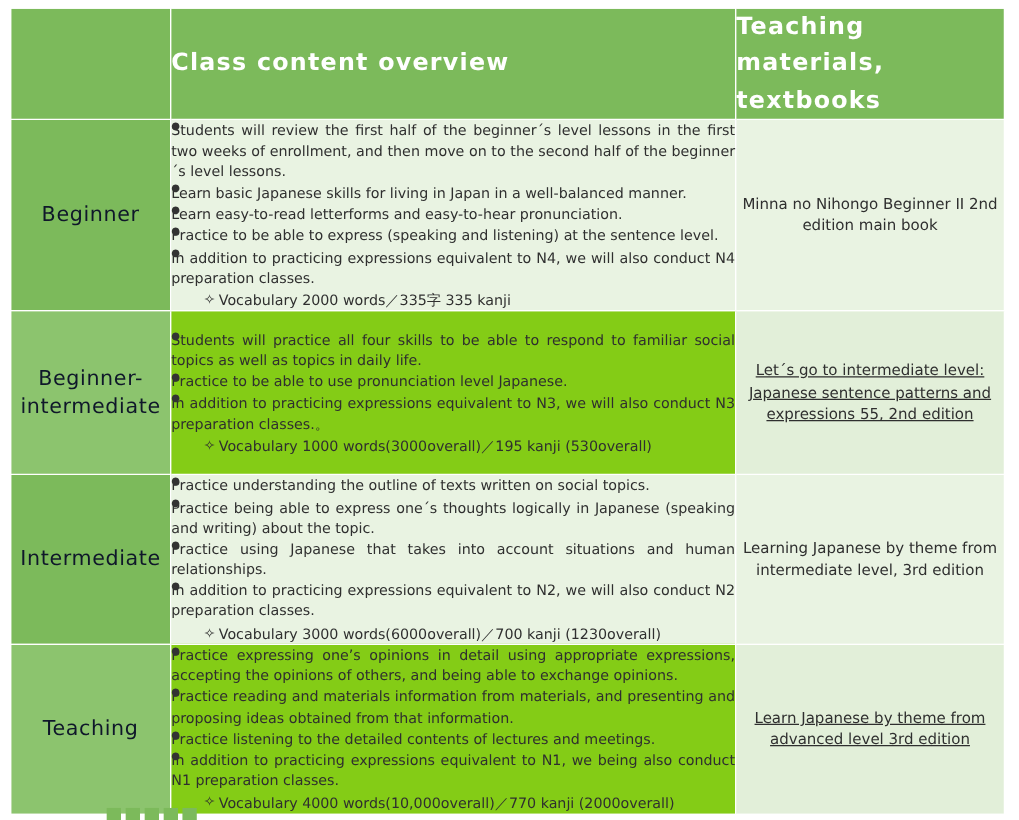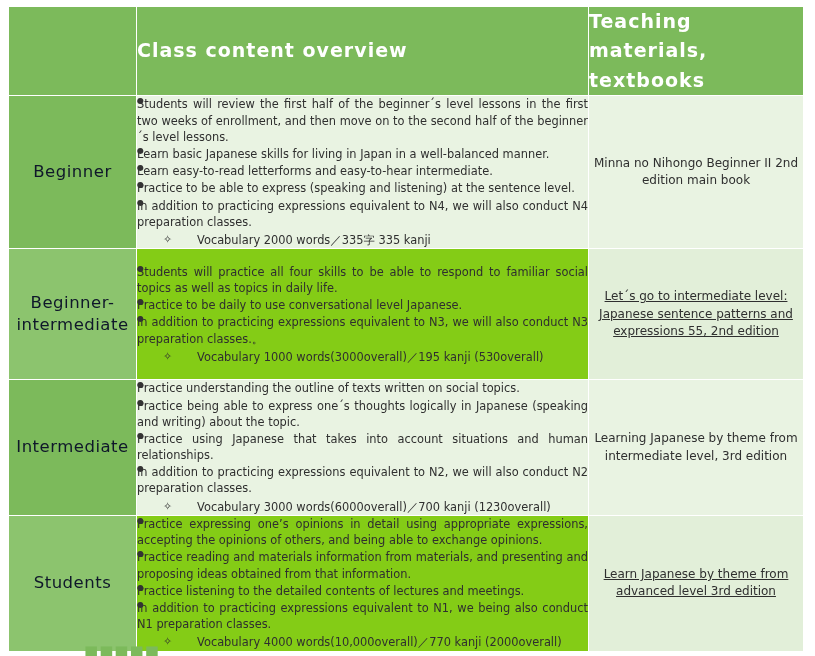--- a/index.html
+++ b/index.html
@@ -82,21 +82,21 @@
   }
   .content li::before {
     content: "\25CF";
     position: absolute;
     left: 0;
     top: -1px;
     font-size: 8px;
     color: #333;
   }
   .content .vocab {
-    padding-left: 60px;
+    padding-left: 38px;
     margin-top: 2px;
     position: relative;
     white-space: nowrap;
   }
   .content .vocab::before {
     content: "\2727";
     position: absolute;
     left: 26px;
     top: 0;
     font-size: 11px;
@@ -150,35 +150,35 @@
       </tr>
     </thead>
     <tbody>
 
       <tr class="r-beginner">
         <td class="level">Beginner</td>
         <td class="content">
           <ul>
             <li>Students will review the first half of the beginner´s level lessons in the first two weeks of enrollment, and then move on to the second half of the beginner´s level lessons.</li>
             <li>Learn basic Japanese skills for living in Japan in a well-balanced manner.</li>
-            <li>Learn easy-to-read letterforms and easy-to-hear intermediate.</li>
+            <li>Learn easy-to-read letterforms and easy-to-hear pronunciation.</li>
             <li>Practice to be able to express (speaking and listening) at the sentence level.</li>
             <li>In addition to practicing expressions equivalent to N4, we will also conduct N4 preparation classes.</li>
           </ul>
           <div class="vocab">Vocabulary 2000 words／335字 335 kanji</div>
         </td>
         <td class="books">Minna no Nihongo Beginner II 2nd edition main book</td>
       </tr>
 
       <tr class="r-beg-int">
         <td class="level alt">Beginner-intermediate</td>
         <td class="content alt">
           <ul>
             <li>Students will practice all four skills to be able to respond to familiar social topics as well as topics in daily life.</li>
-            <li>Practice to be daily to use conversational level Japanese.</li>
+            <li>Practice to be able to use pronunciation level Japanese.</li>
             <li>In addition to practicing expressions equivalent to N3, we will also conduct N3 preparation classes.。</li>
           </ul>
           <div class="vocab">Vocabulary 1000 words(3000overall)／195 kanji (530overall)</div>
         </td>
         <td class="books alt">Let´s go to intermediate level: Japanese sentence patterns and expressions 55, 2nd edition</td>
       </tr>
 
       <tr class="r-intermediate">
         <td class="level">Intermediate</td>
         <td class="content">
@@ -187,21 +187,21 @@
             <li>Practice being able to express one´s thoughts logically in Japanese (speaking and writing) about the topic.</li>
             <li>Practice using Japanese that takes into account situations and human relationships.</li>
             <li>In addition to practicing expressions equivalent to N2, we will also conduct N2 preparation classes.</li>
           </ul>
           <div class="vocab">Vocabulary 3000 words(6000overall)／700 kanji (1230overall)</div>
         </td>
         <td class="books">Learning Japanese by theme from intermediate level, 3rd edition</td>
       </tr>
 
       <tr class="r-advanced">
-        <td class="level alt">Students</td>
+        <td class="level alt">Teaching</td>
         <td class="content alt">
           <ul>
             <li>Practice expressing one’s opinions in detail using appropriate expressions, accepting the opinions of others, and being able to exchange opinions.</li>
             <li>Practice reading and materials information from materials, and presenting and proposing ideas obtained from that information.</li>
             <li>Practice listening to the detailed contents of lectures and meetings.</li>
             <li>In addition to practicing expressions equivalent to N1, we being also conduct N1 preparation classes.</li>
           </ul>
           <div class="vocab">Vocabulary 4000 words(10,000overall)／770 kanji (2000overall)</div>
         </td>
         <td class="books alt">Learn Japanese by theme from advanced level 3rd edition</td>

